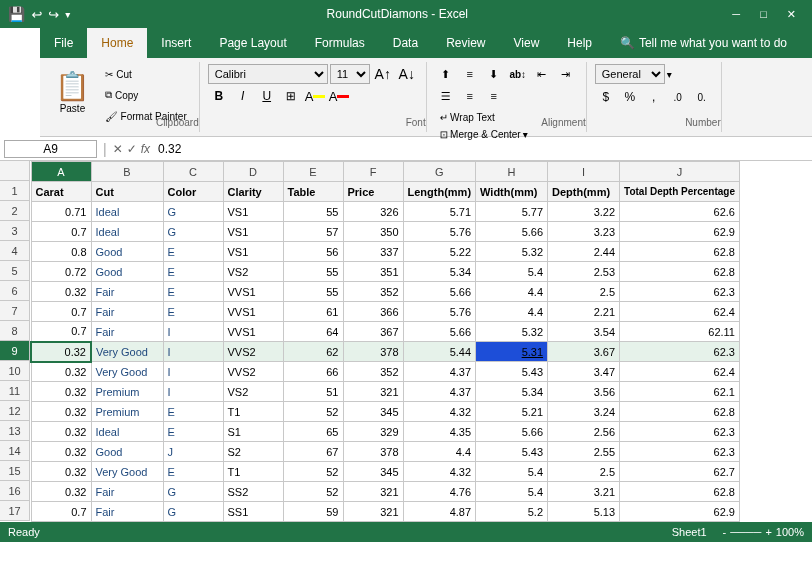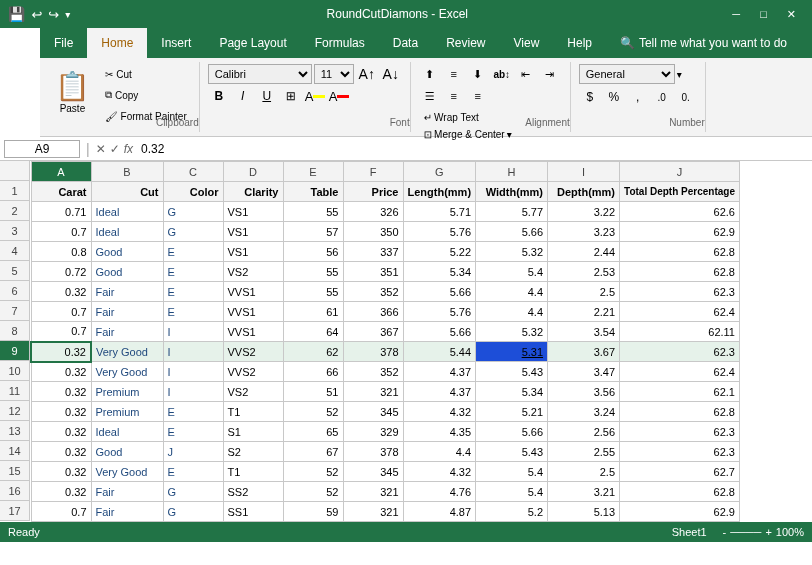--- a/index.html
+++ b/index.html
@@ -39,21 +39,21 @@
       padding: 2px 6px; cursor: pointer; border-radius: 2px; font-size: 10px; min-width: 36px;
       height: 56px;
     }
     .ribbon-btn-small { height: 20px; padding: 1px 4px; font-size: 10px; display: flex; align-items: center; gap: 3px; cursor: pointer; border-radius: 2px; }
 
     
     .formula-bar {
       display: flex; align-items: center; height: 24px; border-bottom: 1px solid #c8c8c8;
       background: white; padding: 0 4px; gap: 4px;
     }
-    .cell-ref { width: 76px; border: 1px solid #aaa; padding: 1px 4px; font-size: 12px; text-align: center; }
+    .cell-ref { width: 93px; border: 1px solid #aaa; padding: 1px 4px; font-size: 12px; text-align: center; }
     .formula-sep { color: #aaa; font-size: 14px; padding: 0 2px; }
     .formula-icons { display: flex; gap: 4px; color: #666; }
     .formula-input { flex: 1; border: none; outline: none; font-size: 12px; padding: 0 4px; }
 
     
     .spreadsheet { display: flex; flex-direction: column; overflow: hidden; }
     .sheet-body { display: flex; }
 
     
     .row-nums { width: 30px; flex-shrink: 0; }
@@ -73,21 +73,21 @@
       min-width: 60px; text-align: center; font-weight: normal; font-size: 11px; color: #444;
       padding: 0 4px;
     }
     table.sheet th.col-a { background: #217346; color: white; }
     table.sheet td {
       border: 1px solid #c8c8c8; height: 20px; padding: 0 4px;
       white-space: nowrap; font-size: 11px; vertical-align: middle;
     }
     table.sheet td.num { text-align: right; }
     table.sheet td.selected { border: 2px solid #217346; }
-    table.sheet td.header-row { background: #f3f3f3; font-weight: bold; text-align: right; }
+    table.sheet td.header-row { background: #f3f3f3; font-weight: bold; text-align: left; }
 
     .col-a-data { color: #000; }
     .col-b-data { color: #1f497d; }
     .col-c-data { color: #1f497d; }
 
     
     .font-group-content { display: flex; flex-direction: column; gap: 2px; }
     .font-row { display: flex; align-items: center; gap: 2px; }
     .font-select { font-size: 11px; border: 1px solid #aaa; padding: 1px 2px; height: 20px; }
     .font-size-select { font-size: 11px; border: 1px solid #aaa; padding: 1px 2px; height: 20px; width: 40px; }
@@ -163,21 +163,21 @@
             <span>Format Painter</span>
           </div>
         </div>
       </div>
       <div class="ribbon-group-label">Clipboard</div>
     </div>
 
     <div class="ribbon-group" style="padding:2px 8px 16px;min-width:180px;">
       <div class="font-group-content">
         <div class="font-row">
-          <select class="font-select" style="width:104px;">
+          <select class="font-select" style="width:120px;">
             <option>Calibri</option>
           </select>
           <select class="font-size-select">
             <option>11</option>
           </select>
           <span class="fmt-btn" style="font-size:14px;">A↑</span>
           <span class="fmt-btn" style="font-size:14px;">A↓</span>
         </div>
         <div class="font-row">
           <span class="fmt-btn bold">B</span>
@@ -219,21 +219,21 @@
             <span>▾</span>
           </span>
         </div>
       </div>
       <div class="ribbon-group-label">Alignment</div>
     </div>
 
     <div class="ribbon-group" style="padding:2px 8px 16px;min-width:120px;">
       <div style="display:flex;flex-direction:column;gap:3px;">
         <div style="display:flex;align-items:center;gap:2px;">
-          <select style="font-size:11px;border:1px solid #aaa;padding:1px 2px;height:20px;width:96px;">
+          <select style="font-size:11px;border:1px solid #aaa;padding:1px 2px;height:20px;width:70px;">
             <option>General</option>
           </select>
           <span style="font-size:10px;">▾</span>
         </div>
         <div style="display:flex;gap:2px;">
           <span class="fmt-btn">$</span>
           <span class="fmt-btn">%</span>
           <span class="fmt-btn">,</span>
           <span class="fmt-btn" style="font-size:10px;">.0</span>
           <span class="fmt-btn" style="font-size:10px;">0.</span>

